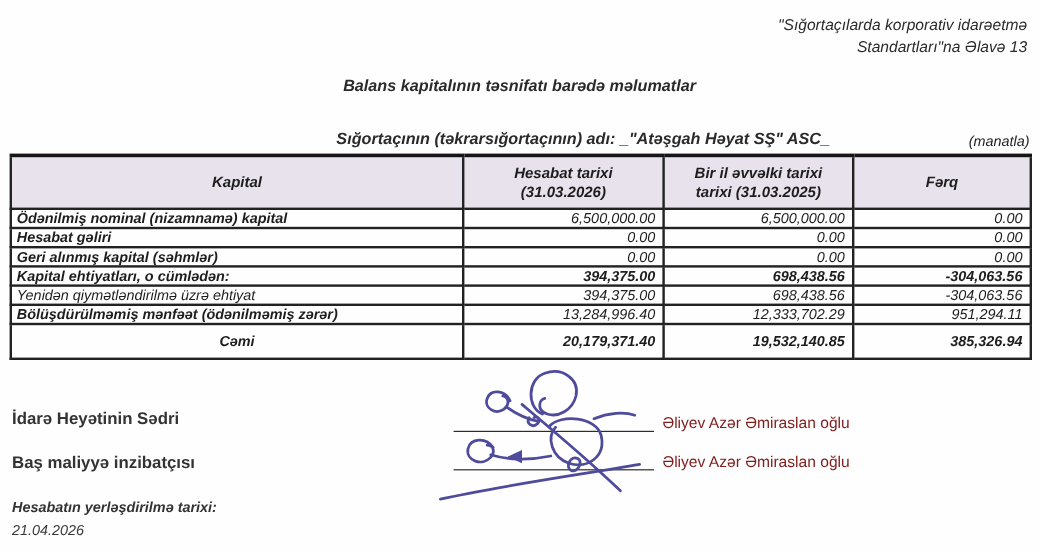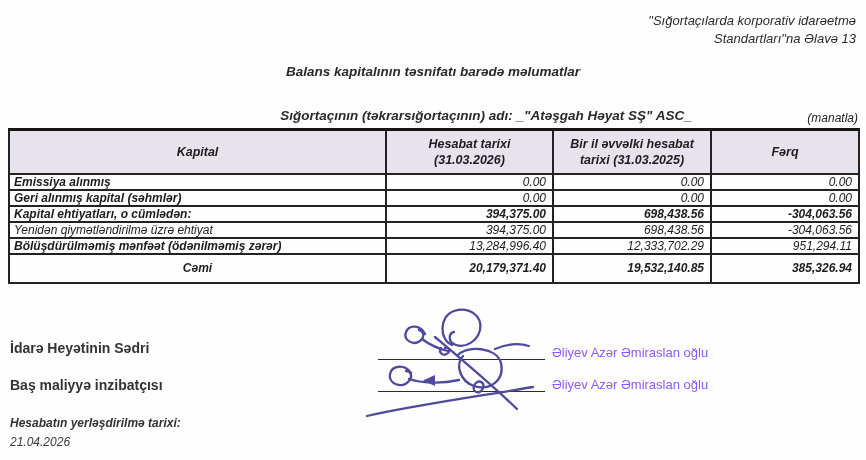--- a/index.html
+++ b/index.html
@@ -45,21 +45,21 @@
   .cap-table tr.bold-label td.lbl { font-weight:bold; }
   .cap-table tr.total-row td { height:29px; }
   .cap-table tr.total-row td.lbl { text-align:center; }
   .sig-role {
     position:absolute; left:10px; font-weight:bold; font-size:14px; color:#333;
   }
   .sig-line {
     position:absolute; width:167px; height:0; border-top:1.5px solid #2c2c2c;
   }
   .sig-name {
-    position:absolute; left:552px; font-size:13px; color:#8b5cf6;
+    position:absolute; left:552px; font-size:13px; color:#7f1d1d;
   }
   .sig-svg { position:absolute; left:355px; top:303px; }
   .footer-label {
     position:absolute; left:10px; top:416px;
     font-weight:bold; font-style:italic; font-size:12px; color:#333;
   }
   .footer-date {
     position:absolute; left:10px; top:435px;
     font-style:italic; font-size:12px; color:#3a3a3a;
   }
@@ -86,29 +86,35 @@
         <col style="width:148px">
     </colgroup>
     <thead>
       <tr>
         <th>Kapital</th>
         <th>
           <div>Hesabat tarixi</div>
           <div>(31.03.2026)</div>
         </th>
         <th>
-          <div>Bir il əvvəlki hesabat</div>
+          <div>Bir il əvvəlki tarixi</div>
           <div>tarixi (31.03.2025)</div>
         </th>
         <th>Fərq</th>
       </tr>
     </thead>
     <tbody>
       <tr class="bold-label">
-        <td class="lbl">Emissiya alınmış</td>
+        <td class="lbl">Ödənilmiş nominal (nizamnamə) kapital</td>
+        <td class="num">6,500,000.00</td>
+        <td class="num">6,500,000.00</td>
+        <td class="num">0.00</td>
+      </tr>
+      <tr class="bold-label">
+        <td class="lbl">Hesabat gəliri</td>
         <td class="num">0.00</td>
         <td class="num">0.00</td>
         <td class="num">0.00</td>
       </tr>
       <tr class="bold-label">
         <td class="lbl">Geri alınmış kapital (səhmlər)</td>
         <td class="num">0.00</td>
         <td class="num">0.00</td>
         <td class="num">0.00</td>
       </tr>

